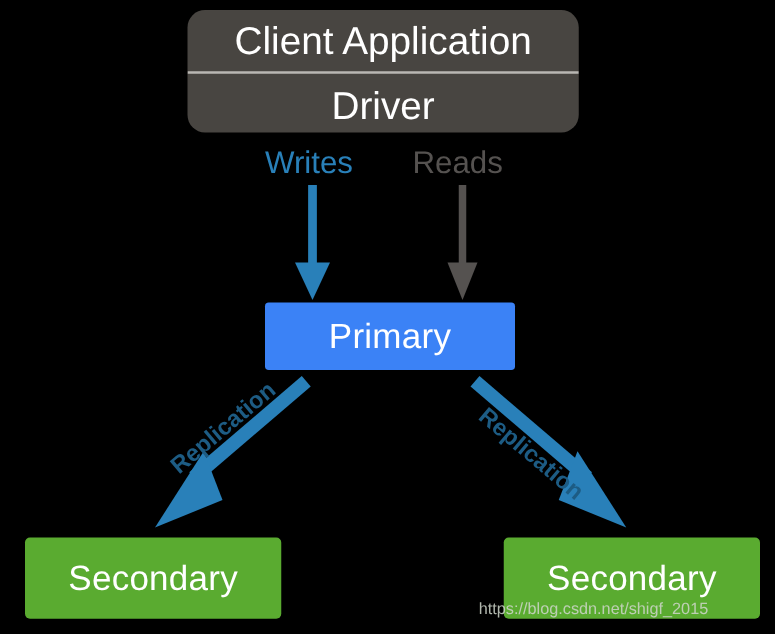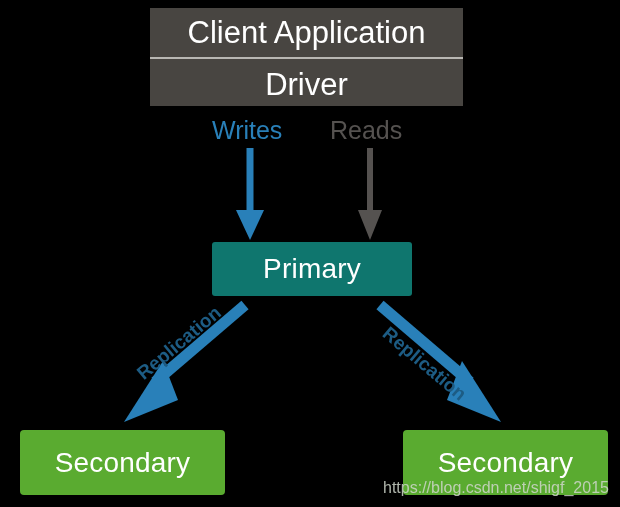--- a/index.html
+++ b/index.html
@@ -26,21 +26,21 @@
   }
 
   
   #client-stack {
     position: absolute;
     left: 150px;
     top: 8px;
     width: 313px;
     height: 98px;
     background: #484541;
-    border-radius: 0;
+    border-radius: 14px;
     overflow: hidden;
   }
   #client-app-row {
     position: absolute;
     left: 0; top: 0; right: 0;
     height: 49px;
     display: flex;
     align-items: center;
     justify-content: center;
     font-size: 31px;
@@ -64,21 +64,21 @@
     font-size: 31px;
     color: #ffffff;
   }
 
   
   #primary-node {
     left: 212px;
     top: 242px;
     width: 200px;
     height: 54px;
-    background: #0f766e;
+    background: #3b82f6;
     border-radius: 3px;
     font-size: 28px;
   }
 
   
   #secondary-left-node {
     left: 20px;
     top: 430px;
     width: 205px;
     height: 65px;
@@ -131,21 +131,21 @@
     left: 385px;
     top: 320px;
     transform: rotate(40deg);
   }
 
   
   #watermark {
     position: absolute;
     left: 383px;
     top: 479px;
-    font-size: 16px;
+    font-size: 13px;
     color: #cfd6cb;
     white-space: nowrap;
     opacity: 0.85;
   }
 
   svg.arrows {
     position: absolute;
     left: 0; top: 0;
     width: 620px;
     height: 507px;

